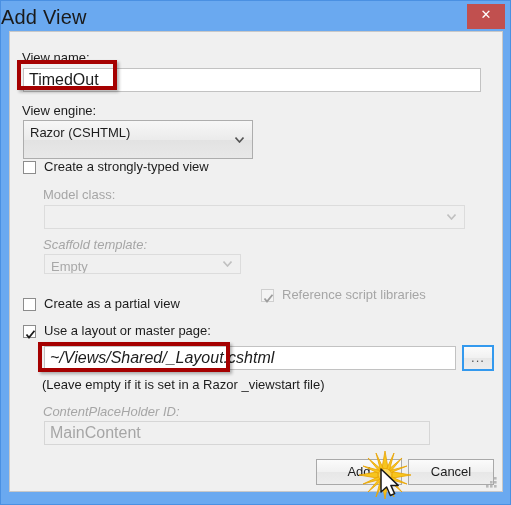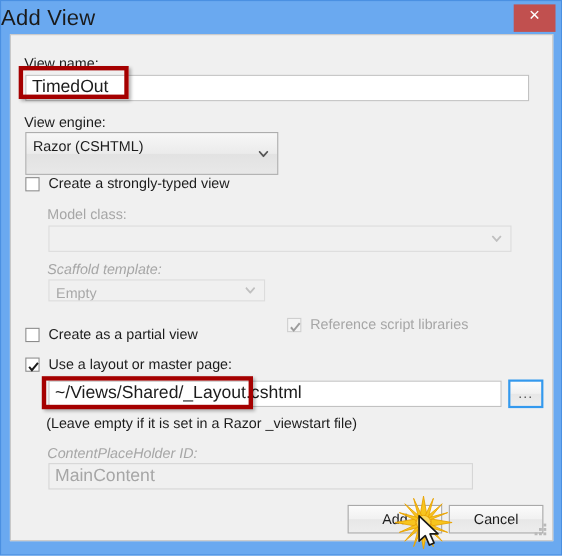--- a/index.html
+++ b/index.html
@@ -284,21 +284,21 @@
       <span class="cb">
         <span class="tick">
           <svg width="11" height="11" viewBox="0 0 11 11">
               <path d="M1.5 5.5 L4 8.5 L9.5 1.8" fill="none" stroke="#1c1c1c" stroke-width="1.8"></path>
             </svg>
         </span>
       </span>
       <span class="cb-label">Use a layout or master page:</span>
     </div>
 
-    <div class="textbox" style="left:34px; top:314px; width:412px; height:24px;" placeholder="">~/Views/Shared/_Layout.cshtml</div>
+    <div class="textbox" style="left:34px; top:314px; width:412px; height:24px;font-style:italic;" placeholder="">~/Views/Shared/_Layout.cshtml</div>
 
     <div class="btn focus browse" style="left:452px; top:313px; width:32px; height:26px;">...</div>
 
     <div class="label" style="left:32px; top:345px;">(Leave empty if it is set in a Razor _viewstart file)</div>
 
     <div class="label disabled" style="left:33px; top:372px;font-style:italic;">ContentPlaceHolder ID:</div>
     <div class="textbox disabled" style="left:34px; top:389px; width:386px; height:24px;">MainContent</div>
 
     <div class="btn" style="left:398px; top:427px; width:86px; height:26px;">Cancel</div>
     <div class="btn" style="left:306px; top:427px; width:86px; height:26px;">Add</div>

